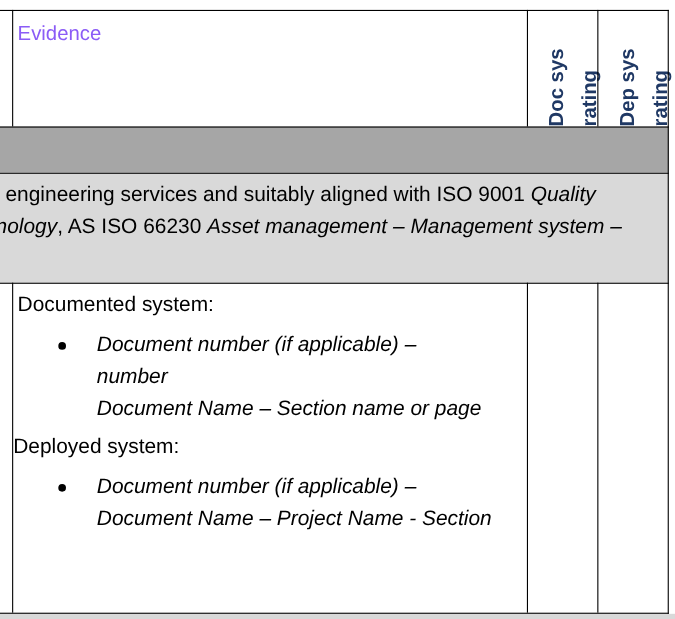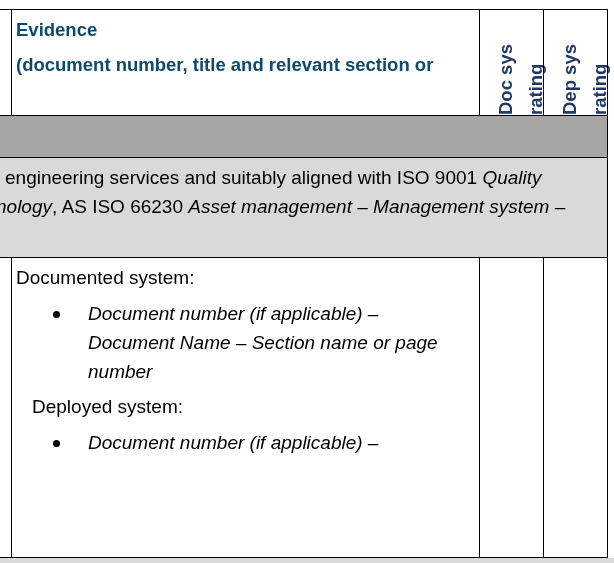--- a/index.html
+++ b/index.html
@@ -4,39 +4,38 @@
 <style>
   html, body { margin: 0; padding: 0; }
   body {
     width: 614px; height: 563px; overflow: hidden; position: relative;
     background: #ffffff;
     font-family: "Liberation Sans", "DejaVu Sans", sans-serif;
   }
   .abs { position: absolute; box-sizing: border-box; }
   .line-h { position: absolute; height: 1px; background: #000; }
   .line-v { position: absolute; width: 1px; background: #000; }
-  .hdr-text { color: #0c4a6e; font-weight: bold; font-size: 18.5px; line-height: 31px; }
+  .hdr-text { color: #8b5cf6; font-weight: normal; font-size: 18.5px; line-height: 31px; }
   .rot {
     position: absolute; color: #1f3864; font-weight: bold; font-size: 18.5px; line-height: 20px;
     transform: rotate(-90deg); transform-origin: left top; white-space: nowrap;
   }
   .band-dark { background: #a6a6a6; }
   .band-light { background: #d9d9d9; padding-left: 28px; }
   .req-text { font-size: 19px; color: #000; white-space: nowrap; line-height: 29px; }
   .body-text { font-size: 19px; color: #000000; line-height: 29px; }
   .it { font-style: italic; }
   .bullet { position: absolute; width: 7px; height: 7px; border-radius: 50%; background: #000; }
 </style>
 </head>
 <body>
 
 <div class="abs" style="left:0;top:9px;width:608px;height:106px;">
   <div class="abs hdr-text" style="left:16px;top:5px;width:460px;">
     <div style="margin-bottom:4px;">Evidence</div>
-    <div>(document number, title and relevant section or</div>
   </div>
   <div class="rot" style="left:496px;top:106px;">Doc sys</div>
   <div class="rot" style="left:526px;top:106px;">rating</div>
   <div class="rot" style="left:560px;top:106px;">Dep sys</div>
   <div class="rot" style="left:590px;top:106px;">rating</div>
 </div>
 
 <div class="abs band-dark" style="left:0;top:115px;width:608px;height:42px;"></div>
 
 <div class="abs band-light" style="left:0;top:157px;width:608px;height:100px;">
@@ -46,27 +45,28 @@
   <div class="abs req-text" style="left:-4px;top:35px;">
     <span class="it">nology</span><span>, AS ISO 66230 </span><span class="it">Asset management – Management system –</span>
   </div>
 </div>
 
 <div class="abs" style="left:12px;top:258px;width:467px;height:299px;">
   <div class="abs body-text" style="left:4px;top:5px;">Documented system:</div>
   <span class="bullet" style="left:41px;top:53px;"></span>
   <div class="abs body-text it" style="left:76px;top:41px;width:390px;">
     <div>Document number (if applicable) –</div>
+    <div>number</div>
     <div>Document Name – Section name or page</div>
-    <div>number</div>
   </div>
-  <div class="abs body-text" style="left:20px;top:134px;">Deployed system:</div>
+  <div class="abs body-text" style="left:0;top:134px;">Deployed system:</div>
   <span class="bullet" style="left:41px;top:182px;"></span>
   <div class="abs body-text it" style="left:76px;top:170px;width:390px;">
     <div>Document number (if applicable) –</div>
+    <div>Document Name – Project Name - Section</div>
   </div>
 </div>
 <div class="abs" style="left:480px;top:258px;width:63px;height:299px;"></div>
 <div class="abs" style="left:544px;top:258px;width:63px;height:299px;"></div>
 
 <div class="abs band-light" style="left:0;top:558px;width:614px;height:5px;"></div>
 
 <div class="line-h" style="left:0;top:9px;width:608px;"></div>
 <div class="line-h" style="left:0;top:115px;width:608px;"></div>
 <div class="line-h" style="left:0;top:157px;width:608px;"></div>

